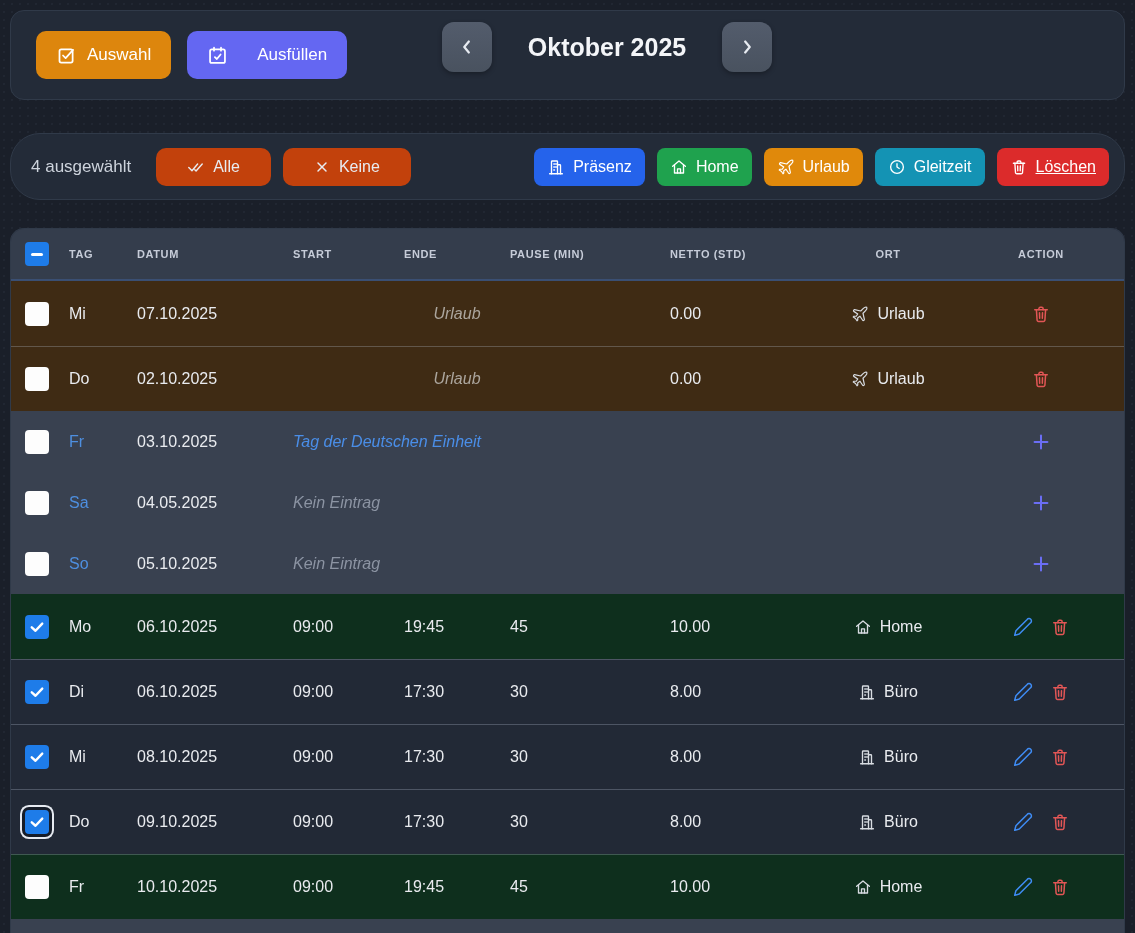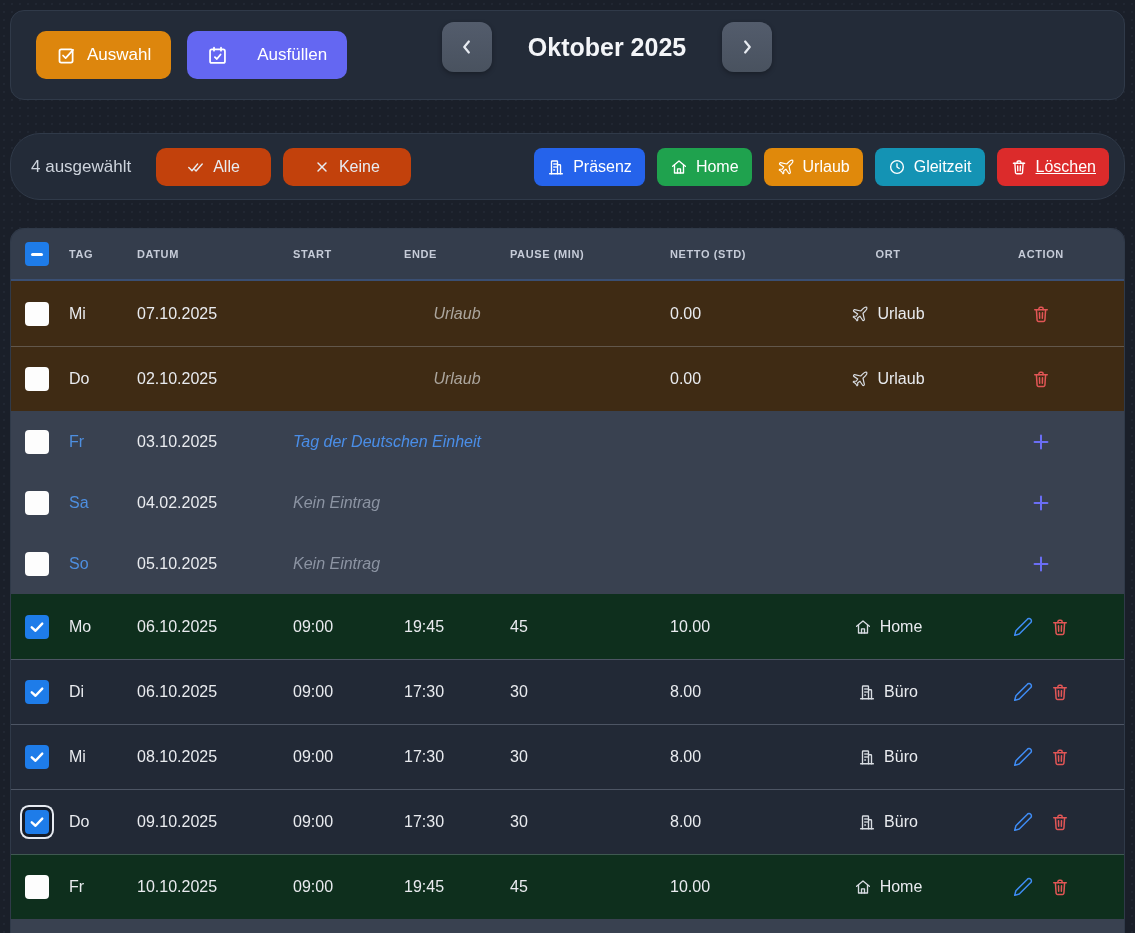--- a/index.html
+++ b/index.html
@@ -297,21 +297,21 @@
               </svg>
             </span>
           </button>
         </div>
       </div>
       <div class="grid trow row--weekend">
         <div class="cell cell-check">
           <span class="checkbox"></span>
         </div>
         <div class="cell cell-tag blue">Sa</div>
-        <div class="cell cell-datum">04.02.2025</div>
+        <div class="cell cell-datum">04.05.2025</div>
         <div class="cell cell-special"><span class="special-label">Kein Eintrag</span></div>
         <div class="cell"></div>
         <div class="cell cell-ort"></div>
         <div class="cell cell-action">
           <button class="action-btn add">
             <span class="ico">
               <svg width="22" height="22" viewBox="0 0 24 24" fill="none" stroke="currentColor" stroke-linecap="round" stroke-linejoin="round" stroke-width="2.2">
                 <path d="M12 5v14"></path>
                 <path d="M5 12h14"></path>
               </svg>

